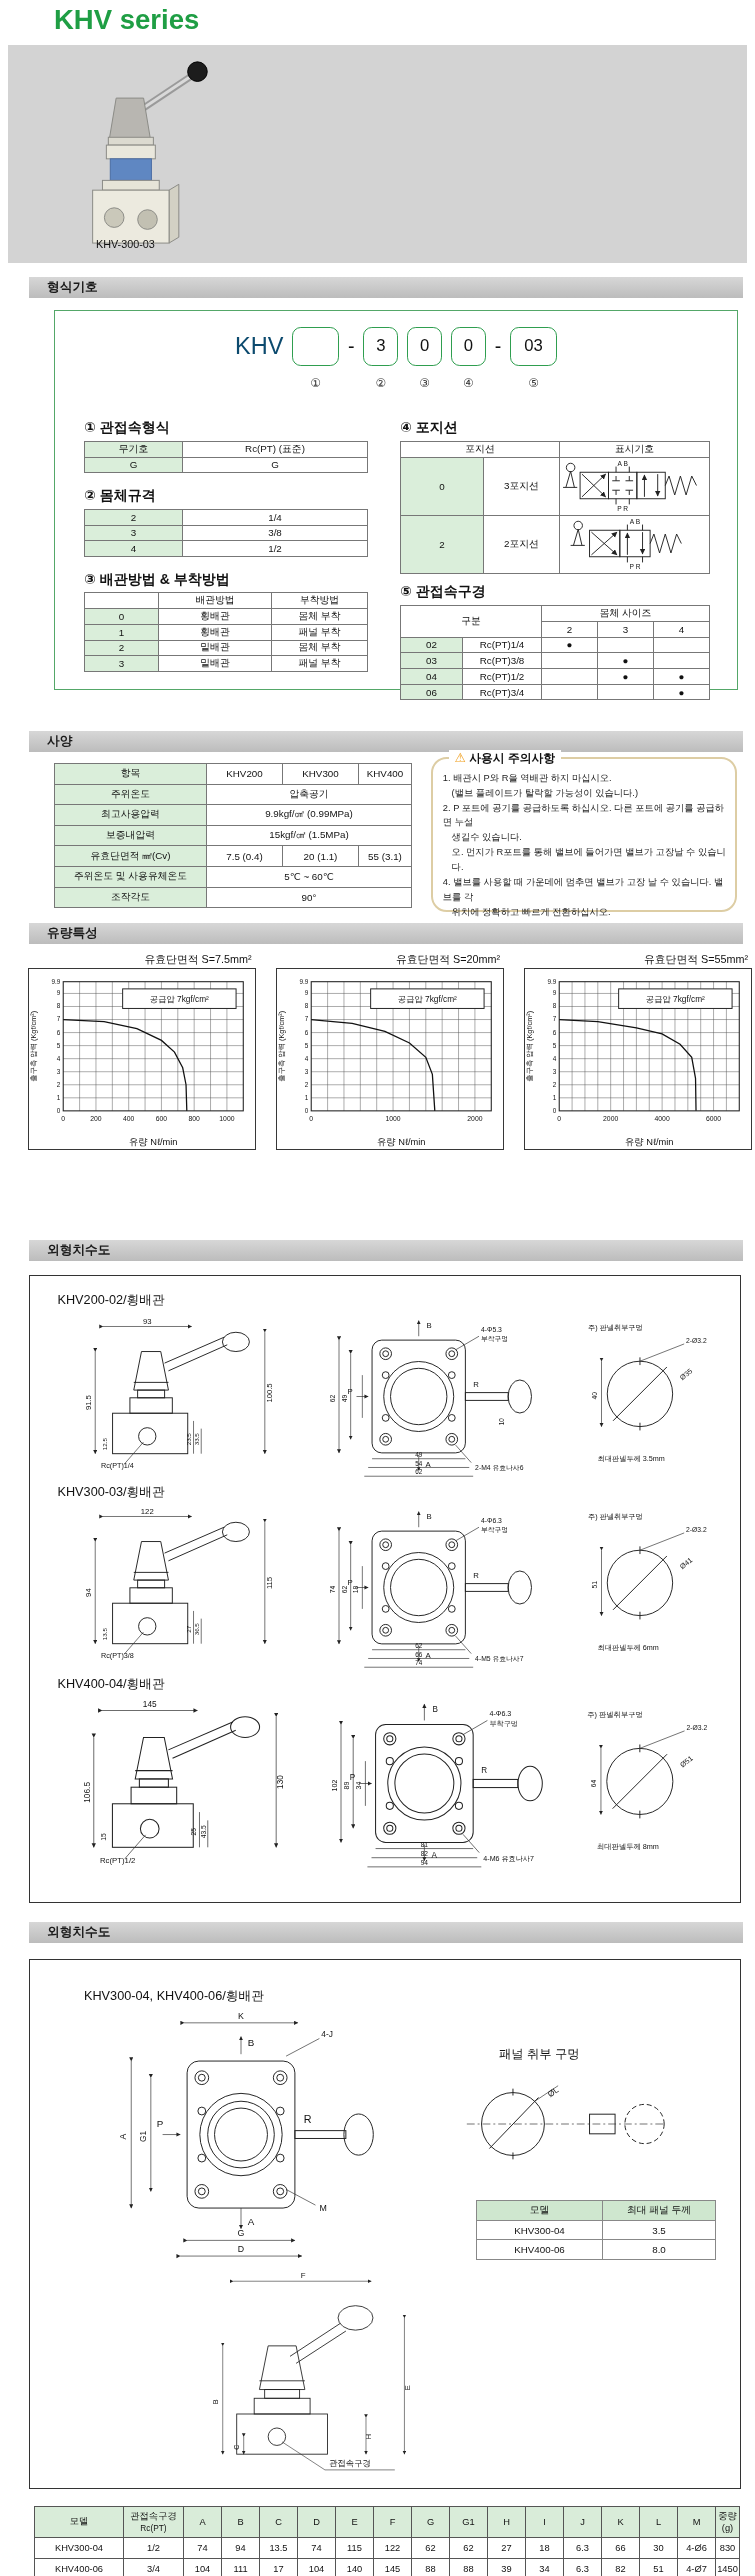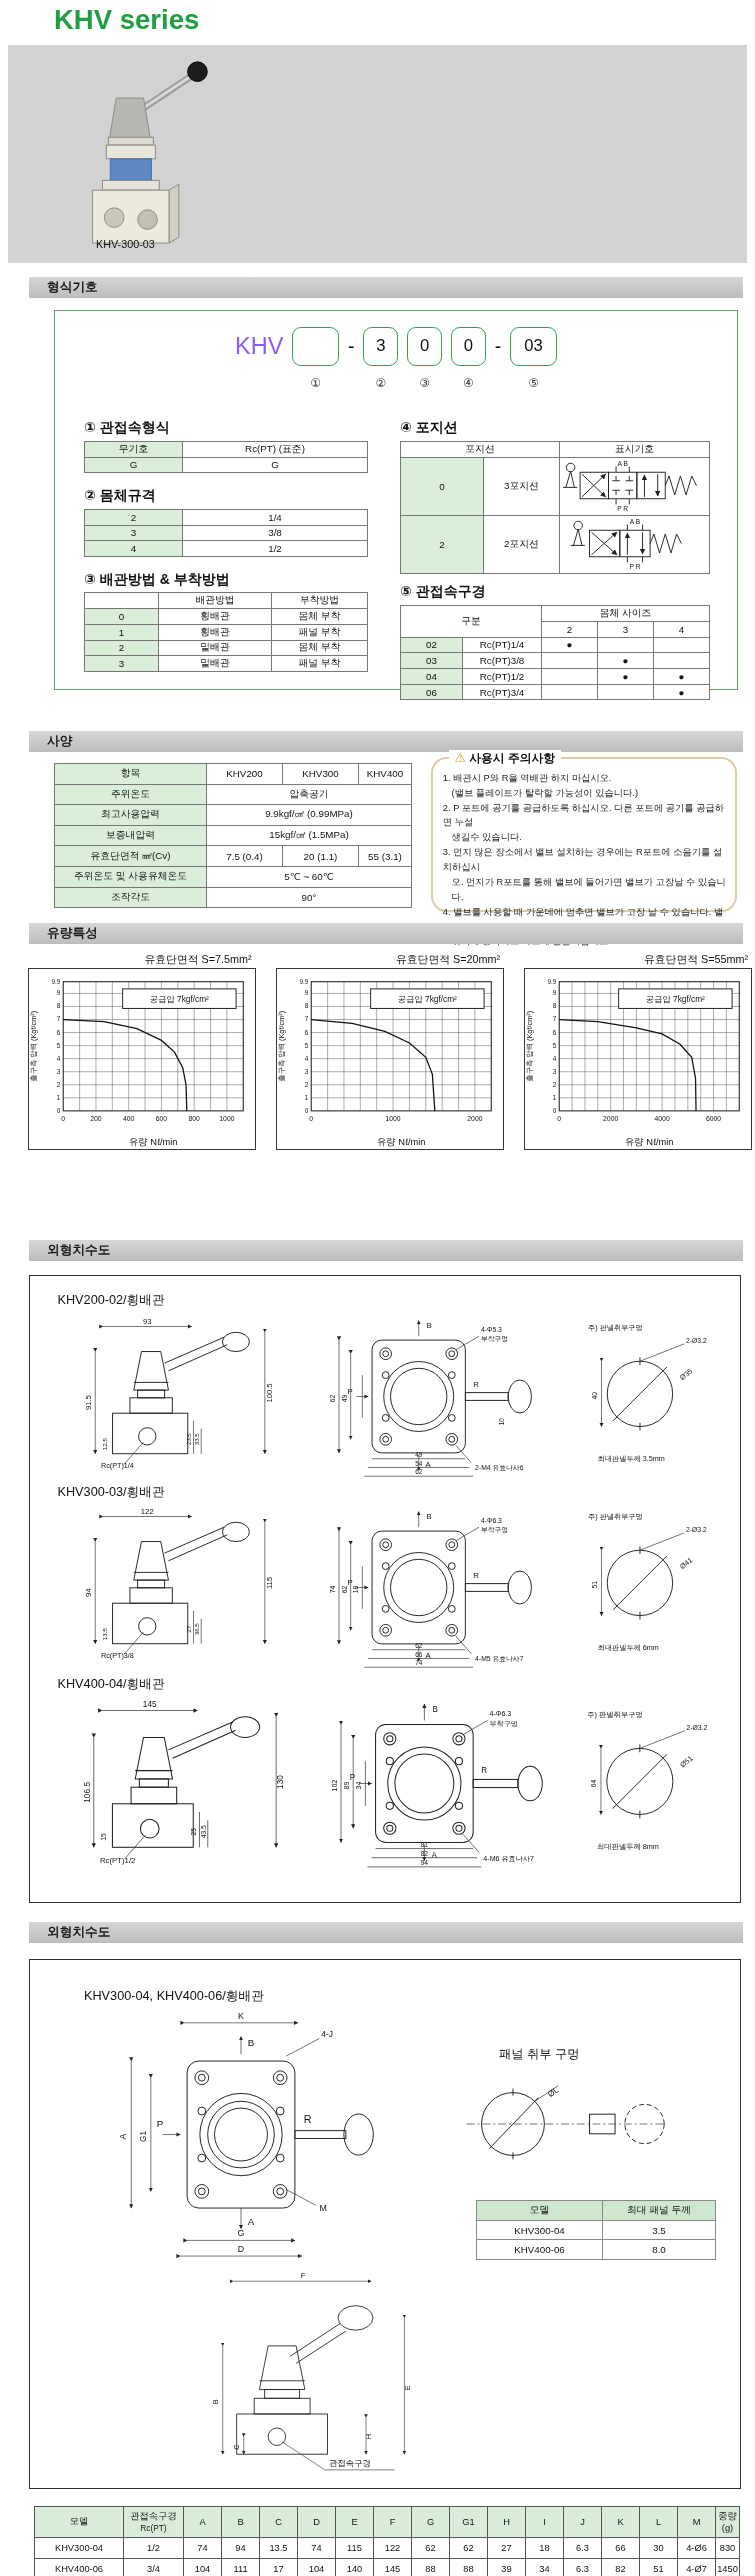--- a/index.html
+++ b/index.html
@@ -6,21 +6,21 @@
   body{width:755px;height:2576px;position:relative;background:#fff;overflow:hidden;
        font-family:"Liberation Sans","DejaVu Sans",sans-serif;color:#111;}
   .abs{position:absolute;}
   .page-title{left:54px;top:3.9px;font-size:27.5px;color:#1f9e44;font-weight:600;letter-spacing:0;}
   .photo-band{left:7.8px;top:45px;width:739px;height:218px;background:#d3d3d3;}
   .photo-caption{left:96px;top:238px;font-size:10.8px;color:#111;}
   .bar{left:29px;width:714px;height:20.6px;background:linear-gradient(180deg,#d7d7d7,#bcbcbc);
        font-size:12.7px;font-weight:bold;color:#1a1a1a;line-height:20.6px;padding-left:18px;box-sizing:border-box;}
   .greenbox{left:54px;top:310px;width:684px;height:380px;border:1px solid #54a768;box-sizing:border-box;}
   .code-row{position:absolute;top:15.7px;left:0;width:100%;display:flex;justify-content:center;align-items:flex-start;gap:8.8px;}
-  .kv{font-size:23.5px;line-height:39px;color:#8b5cf6;}
+  .kv{font-size:23.5px;line-height:39px;color:#0c4a6e;}
   .cb{width:33px;height:37px;border:1.6px solid #2f9e4f;border-radius:8.8px;font-size:16.7px;
       display:flex;align-items:center;justify-content:center;background:#fff;}
   .cb.wide{width:45px;}
   .mk{text-align:center;font-size:11.8px;margin-top:10.8px;color:#333;}
   .dash{font-size:19.6px;line-height:39px;}
   .tt{font-size:14px;font-weight:bold;margin:0 0 3.9px 0;color:#111;}
   .gtable{border-collapse:collapse;background:#fff;}
   .gtable th,.gtable td{border:1px solid #777;font-size:9.8px;text-align:center;height:14.7px;
       padding:0 2px;font-weight:normal;color:#111;}
   .green{background:#daeeda;}
@@ -333,21 +333,20 @@
 <div class="abs caution">
   <div class="caution-title">
     <span class="cau-icon">⚠</span>
     <span>사용시 주의사항</span>
   </div>
   <div class="caution-body">
     <div>1. 배관시 P와 R을 역배관 하지 마십시오.</div>
     <div class="ind">(밸브 플레이트가 탈락할 가능성이 있습니다.)</div>
     <div>2. P 포트에 공기를 공급하도록 하십시오. 다른 포트에 공기를 공급하면 누설</div>
     <div class="ind">생길수 있습니다.</div>
-    <div>3. 먼지 많은 장소에서 밸브 설치하는 경우에는 R포트에 소음기를 설치하십시</div>
     <div class="ind">오. 먼지가 R포트를 통해 밸브에 들어가면 밸브가 고장날 수 있습니다.</div>
     <div>4. 밸브를 사용할 때 가운데에 멈추면 밸브가 고장 날 수 있습니다. 밸브를 각</div>
     <div class="ind">위치에 정확하고 빠르게 전환하십시오.</div>
   </div>
 </div>
 
 <div class="abs bar" style="top:923px">유량특성</div>
 
 <div class="chart" style="left:27.5px">
   <div class="chart-title">유효단면적 S=7.5mm²</div>

